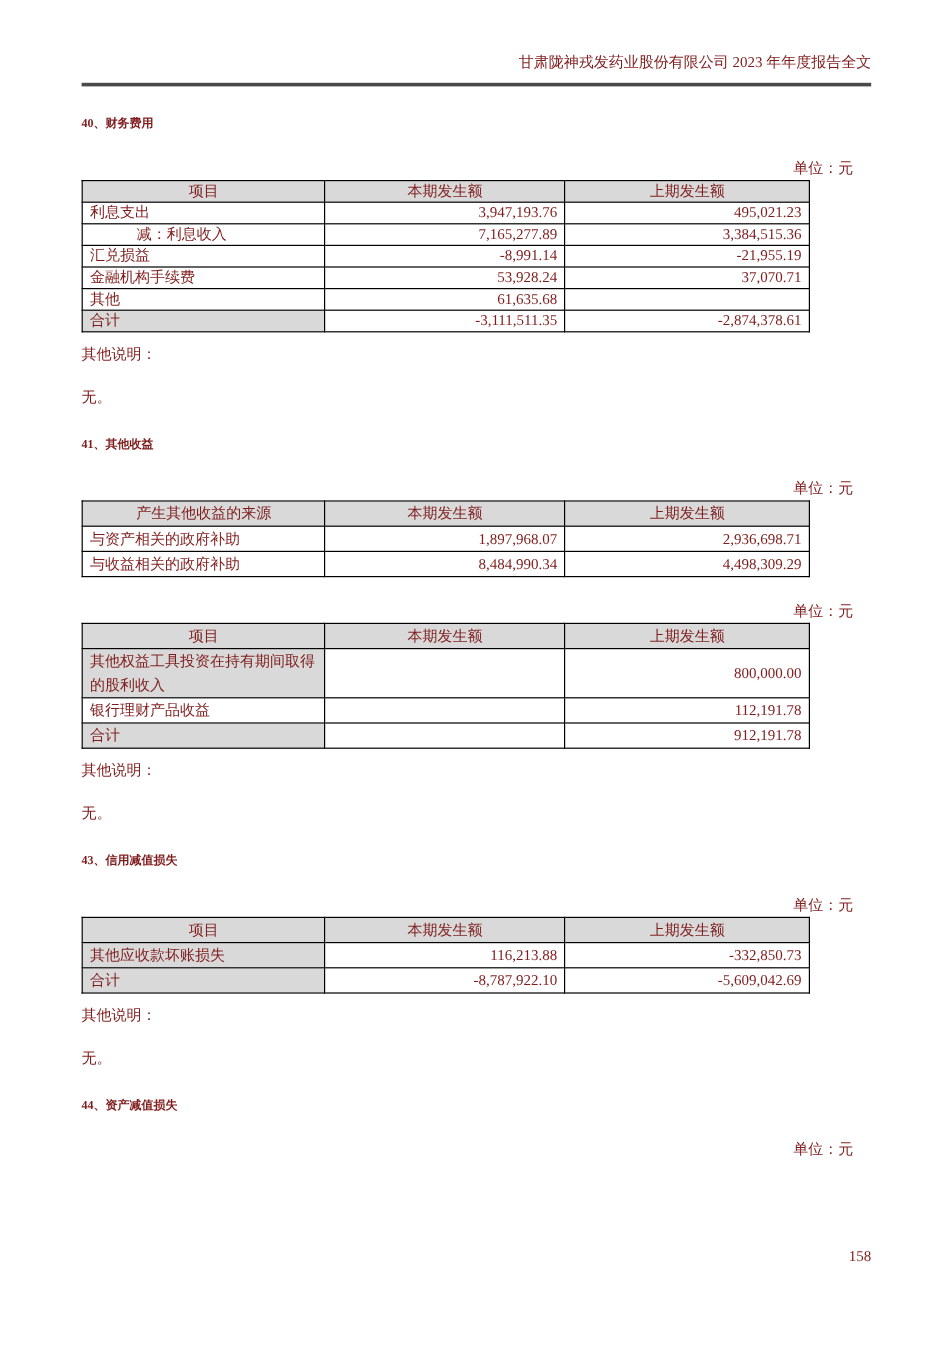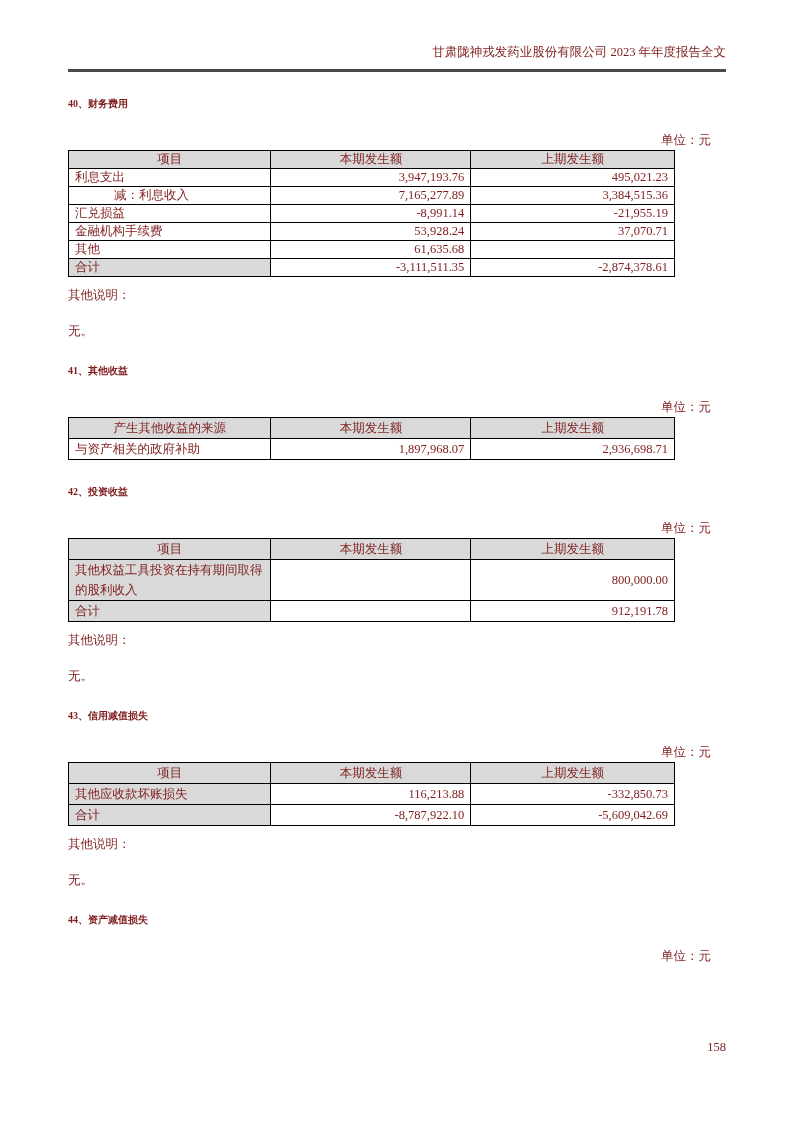--- a/index.html
+++ b/index.html
@@ -142,48 +142,57 @@
                 <th>本期发生额</th>
                 <th>上期发生额</th>
               </tr>
             </thead>
         <tbody>
               <tr>
                 <td class="c-label">与资产相关的政府补助</td>
                 <td class="c-num">1,897,968.07</td>
                 <td class="c-num">2,936,698.71</td>
               </tr>
-            </tbody>
-      </table>
-    </div>
-
-  </div>
-
-  <div class="section">
-    <div class="section-heading">42、投资收益</div>
+              <tr>
+                <td class="c-label">与收益相关的政府补助</td>
+                <td class="c-num">8,484,990.34</td>
+                <td class="c-num">4,498,309.29</td>
+              </tr>
+            </tbody>
+      </table>
+    </div>
+
+  </div>
+
+  <div class="section">
     <div class="table-block">
       <div class="unit-line">单位：元</div>
       <table class="fin-table">
         <colgroup>
           <col style="width:33.4%">
               <col style="width:33.0%">
               <col style="width:33.6%">
         </colgroup>
         <thead>
               <tr>
                 <th>项目</th>
                 <th>本期发生额</th>
                 <th>上期发生额</th>
               </tr>
             </thead>
         <tbody>
               <tr>
                 <td class="c-label shaded">其他权益工具投资在持有期间取得的股利收入</td>
                 <td class="c-num"></td>
                 <td class="c-num">800,000.00</td>
+              </tr>
+              <tr>
+                <td class="c-label">银行理财产品收益</td>
+                <td class="c-num"></td>
+                <td class="c-num">112,191.78</td>
               </tr>
               <tr>
                 <td class="c-label shaded">合计</td>
                 <td class="c-num"></td>
                 <td class="c-num">912,191.78</td>
               </tr>
             </tbody>
       </table>
     </div>
     <div class="notes-block">

